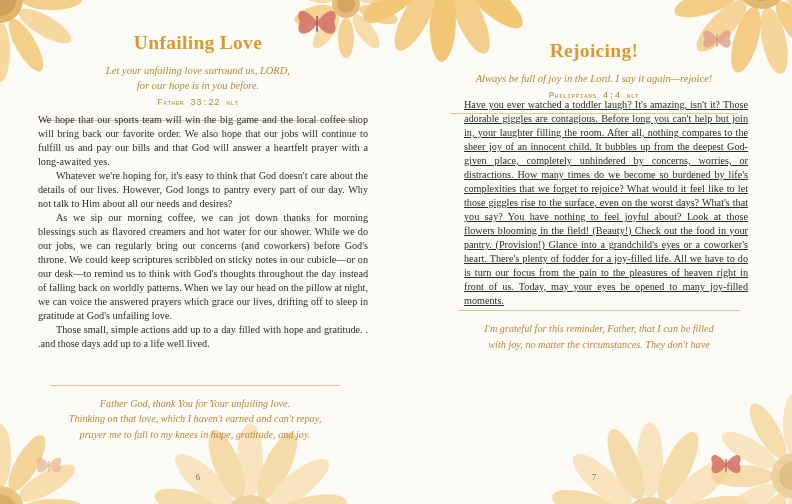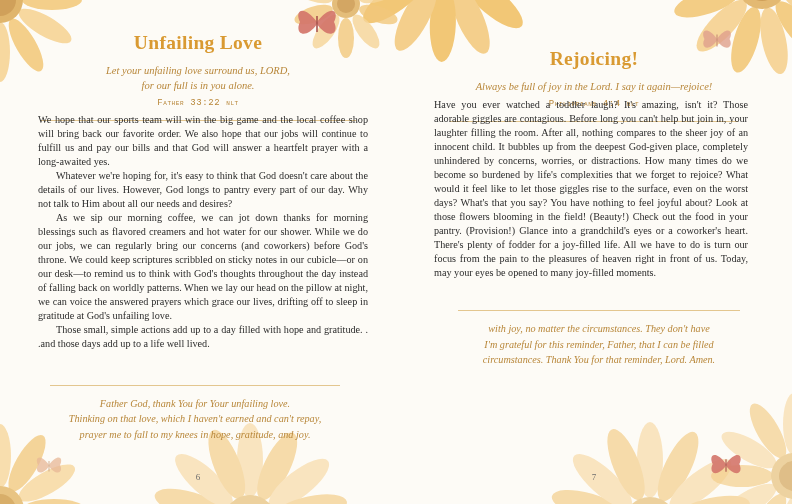--- a/index.html
+++ b/index.html
@@ -119,35 +119,36 @@
     top: 113px;
   }
   .left .prayer-wrap {
     position: absolute;
     left: 50px;
     right: 56px;
     bottom: 62px;
   }
   .right .copy {
     position: absolute;
-    left: 38px;
+    left: 68px;
     right: 44px;
     top: 98px;
+    text-decoration: underline;
   }
   .right .prayer-wrap {
     position: absolute;
     left: 62px;
     right: 52px;
     top: 300px;
   }
   .head-wrap {
     position: relative;
   }
   .left .head-wrap { padding: 0 40px; }
-  .right .head-wrap { padding: 16px 54px; }
+  .right .head-wrap { padding: 8px 54px; }
 
   .butterfly {
     position: absolute;
     z-index: 3;
   }
 </style>
 </head>
 <body>
 
 <div class="deco" style="inset:0;">
@@ -365,21 +366,21 @@
 </svg>
 
 <div class="spread">
 
   <div class="page left">
     <div class="page-inner">
       <div class="head-wrap">
         <h1 class="title">Unfailing Love</h1>
         <div class="verse">
           <div>Let your unfailing love surround us, LORD,</div>
-          <div>for our full is in you alone.</div>
+          <div>for our hope is in you before.</div>
           <div class="verse-ref">Father 33:22 nlt</div>
         </div>
         <div class="rule" style="width:100%;"></div>
       </div>
 
       <div class="copy body-text">
         <p class="first">We hope that our sports team will win the big game and the local coffee shop will bring back our favorite order. We also hope that our jobs will continue to fulfill us and pay our bills and that God will answer a heartfelt prayer with a long-awaited yes.</p>
         <p>Whatever we're hoping for, it's easy to think that God doesn't care about the details of our lives. However, God longs to pantry every part of our day. Why not talk to Him about all our needs and desires?</p>
         <p>As we sip our morning coffee, we can jot down thanks for morning blessings such as flavored creamers and hot water for our shower. While we do our jobs, we can regularly bring our concerns (and coworkers) before God's throne. We could keep scriptures scribbled on sticky notes in our cubicle—or on our desk—to remind us to think with God's thoughts throughout the day instead of falling back on worldly patterns. When we lay our head on the pillow at night, we can voice the answered prayers which grace our lives, drifting off to sleep in gratitude at God's unfailing love.</p>
         <p>Those small, simple actions add up to a day filled with hope and gratitude. . .and those days add up to a life well lived.</p>
@@ -409,23 +410,22 @@
         <div class="rule" style="width:100%;"></div>
       </div>
 
       <div class="copy body-text">
         <p class="first">Have you ever watched a toddler laugh? It's amazing, isn't it? Those adorable giggles are contagious. Before long you can't help but join in, your laughter filling the room. After all, nothing compares to the sheer joy of an innocent child. It bubbles up from the deepest God-given place, completely unhindered by concerns, worries, or distractions. How many times do we become so burdened by life's complexities that we forget to rejoice? What would it feel like to let those giggles rise to the surface, even on the worst days? What's that you say? You have nothing to feel joyful about? Look at those flowers blooming in the field! (Beauty!) Check out the food in your pantry. (Provision!) Glance into a grandchild's eyes or a coworker's heart. There's plenty of fodder for a joy-filled life. All we have to do is turn our focus from the pain to the pleasures of heaven right in front of us. Today, may your eyes be opened to many joy-filled moments.</p>
       </div>
 
       <div class="prayer-wrap">
         <div class="rule" style="width:100%;margin-bottom:10px;"></div>
         <div class="prayer">
+          <div>I'm grateful for this reminder, Father, that I can be filled</div>
           <div>with joy, no matter the circumstances. They don't have</div>
-          <div>I'm grateful for this reminder, Father, that I can be filled</div>
-          <div>circumstances. Thank You for that reminder, Lord. Amen.</div>
         </div>
       </div>
 
       <div class="folio">7</div>
     </div>
   </div>
 
 </div>
 
 </body></html>

